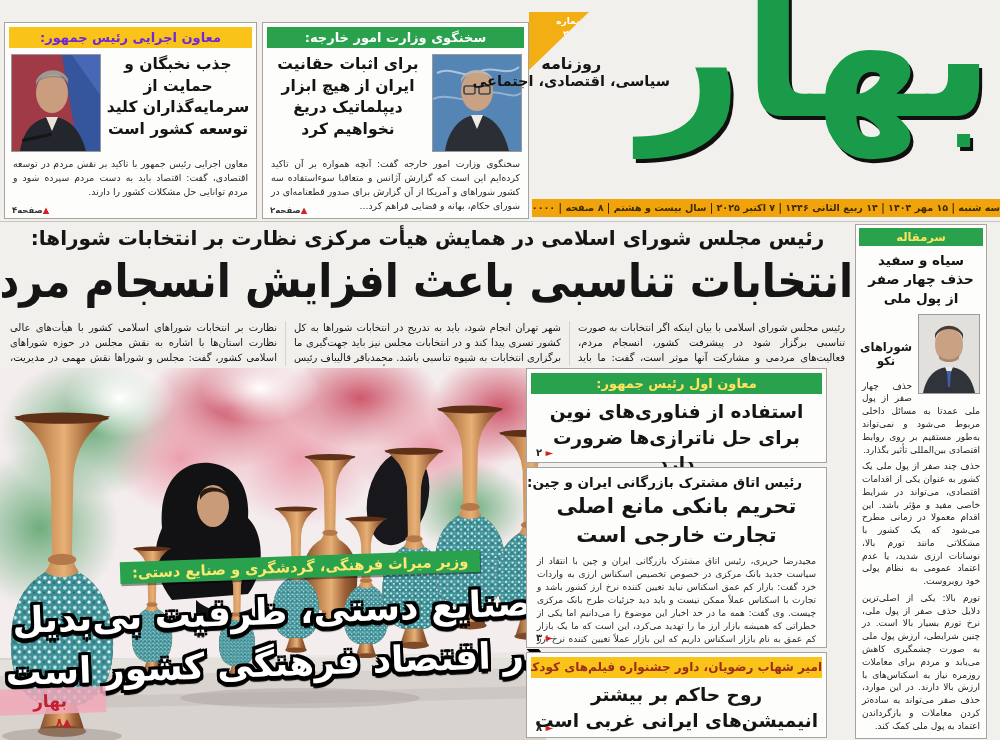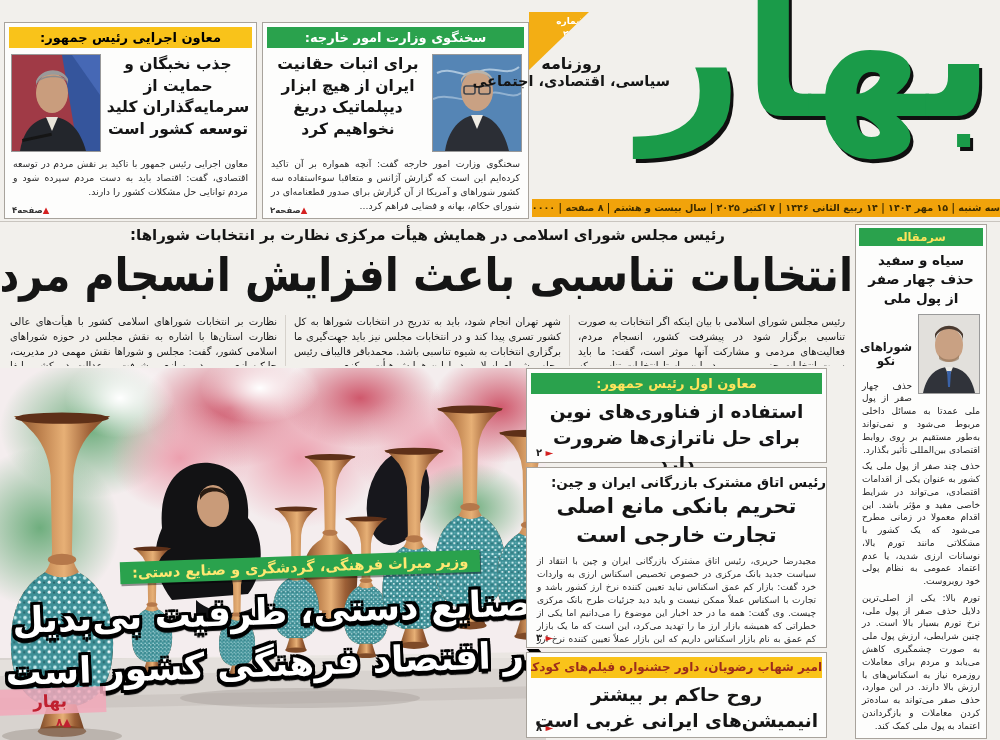--- a/index.html
+++ b/index.html
@@ -4,21 +4,21 @@
 <style>
   html,body{margin:0;padding:0;}
   .page{
     position:relative; width:1000px; height:740px; overflow:hidden;
     background:#f2f0ec; direction:rtl;
     font-family:"DejaVu Sans", sans-serif; color:#151515;
   }
   
   .box{position:absolute; background:#fdfdfc; border:1px solid #a8a39c; box-sizing:border-box;}
   .bar{height:21px; line-height:21px; margin:4px 4px 2px 4px; text-align:center; font-weight:bold; font-size:13px; overflow:hidden; white-space:nowrap;}
-  .bar.yellow{background:#f9c31a; color:#000000;}
+  .bar.yellow{background:#f9c31a; color:#6d28d9;}
   .bar.green{background:#2aa24d; color:#ffffff;}
   .bar.green.ytext{color:#ffe35c;}
   .bar.yellow.rtext{color:#9c2c1c;}
   .hl{font-weight:bold; text-align:center; line-height:1.4; margin:0;}
   .body-txt{text-align:justify; line-height:1.5; color:#2a2a2a; margin:0;}
   .pref{position:absolute; left:7px; bottom:3px; font-size:8.5px; color:#333; font-weight:bold;}
   .pref .tri, .mark .tri{color:#d42020; font-style:normal;}
   .mark{font-size:10px; font-weight:bold; color:#222;}
   
   #box-exec{left:4px; top:22px; width:253px; height:197px;}
@@ -35,21 +35,21 @@
   #logo{position:absolute; right:6px; top:-34px; font-size:178px; font-weight:bold; line-height:1;
     color:#1a9b49; text-shadow:3px 4px 0 #101010; letter-spacing:-4px;}
   #tagline{position:absolute; right:330px; top:54px; text-align:center; font-weight:bold; z-index:2;}
   #tagline .t1{font-size:16px;}
   #tagline .t2{font-size:14.5px;}
   #datestrip{position:absolute; left:532px; top:199px; width:468px; height:18px; background:#f1a30b;
     color:#3c2b00; font-size:9.6px; font-weight:bold; line-height:18px; text-align:center; white-space:nowrap; overflow:hidden;}
   #topline{position:absolute; left:0; top:221px; width:1000px; height:1px; background:#c9c5bf;}
   
   #lead{position:absolute; left:2px; top:224px; width:851px; height:142px; overflow:hidden;}
-  #lead .kick{font-size:15px; font-weight:bold; text-align:center; margin:2px 0 0 0;}
+  #lead .kick{font-size:20px; font-weight:bold; text-align:center; margin:2px 0 0 0;}
   #lead .big{font-size:41px; font-weight:bold; text-align:center; white-space:nowrap;
     transform:scaleY(1.12); transform-origin:center top; margin:4px 0 2px 0; letter-spacing:-1px;}
   .lead-cols{display:flex; gap:0; margin-top:9px;}
   .lead-col{flex:1; font-size:10px; line-height:1.48; text-align:justify; padding:0 8px; height:60px; overflow:hidden; border-left:1px solid #d6d2cc;}
   .lead-col:last-child{border-left:none;}
   
   #editorial{left:855px; top:224px; width:132px; height:515px; overflow:hidden;}
   #editorial .bar{height:18px; line-height:18px; font-size:11.5px; margin:3px;}
   #editorial .title{font-size:13.5px; padding:2px 6px;}
   .ed-photo{float:right; width:60px; height:78px; border:1px solid #9a9a9a; margin:4px 6px 4px 6px; line-height:0;}
@@ -65,21 +65,21 @@
     font-size:36px; font-weight:bold; color:#ffffff; line-height:1.45;
     text-shadow:-3px -3px 0 #000,3px -3px 0 #000,-3px 3px 0 #000,3px 3px 0 #000,-3px 0 0 #000,3px 0 0 #000,0 -3px 0 #000,0 3px 0 #000,0 5px 1px #000;}
   .ph-water{position:absolute; left:-6px; top:320px; width:112px; height:26px; background:rgba(242,168,186,.85);
     transform:rotate(-2deg); color:#c02030; font-weight:bold; font-size:17px; line-height:26px; text-align:center;}
   .ph-pageref{position:absolute; left:56px; top:348px; font-size:11px; font-weight:bold; color:#c02030;}
   
   .midbox{left:526px; width:301px;}
   #mid1{top:368px; height:95px;}
   #mid1 .hl{font-size:18.5px; padding:3px 6px 0 6px;}
   #mid2{top:467px; height:181px; overflow:hidden;}
-  #mid2 .kick{font-size:13.5px; font-weight:bold; text-align:right; margin:6px 0 0 0;}
+  #mid2 .kick{font-size:13.5px; font-weight:bold; text-align:left; margin:6px 0 0 0;}
   #mid2 .hl{font-size:21px; padding:2px 8px;}
   #mid2 .body-txt{font-size:9px; padding:2px 10px; line-height:1.45;}
   #mid3{top:652px; height:86px;}
   #mid3 .bar{font-size:12px;}
   #mid3 .hl{font-size:18.5px; padding:2px 6px 0 6px;}
   .mid-mark{position:absolute; left:9px; bottom:4px;}
 </style>
 </head>
 <body>
 

